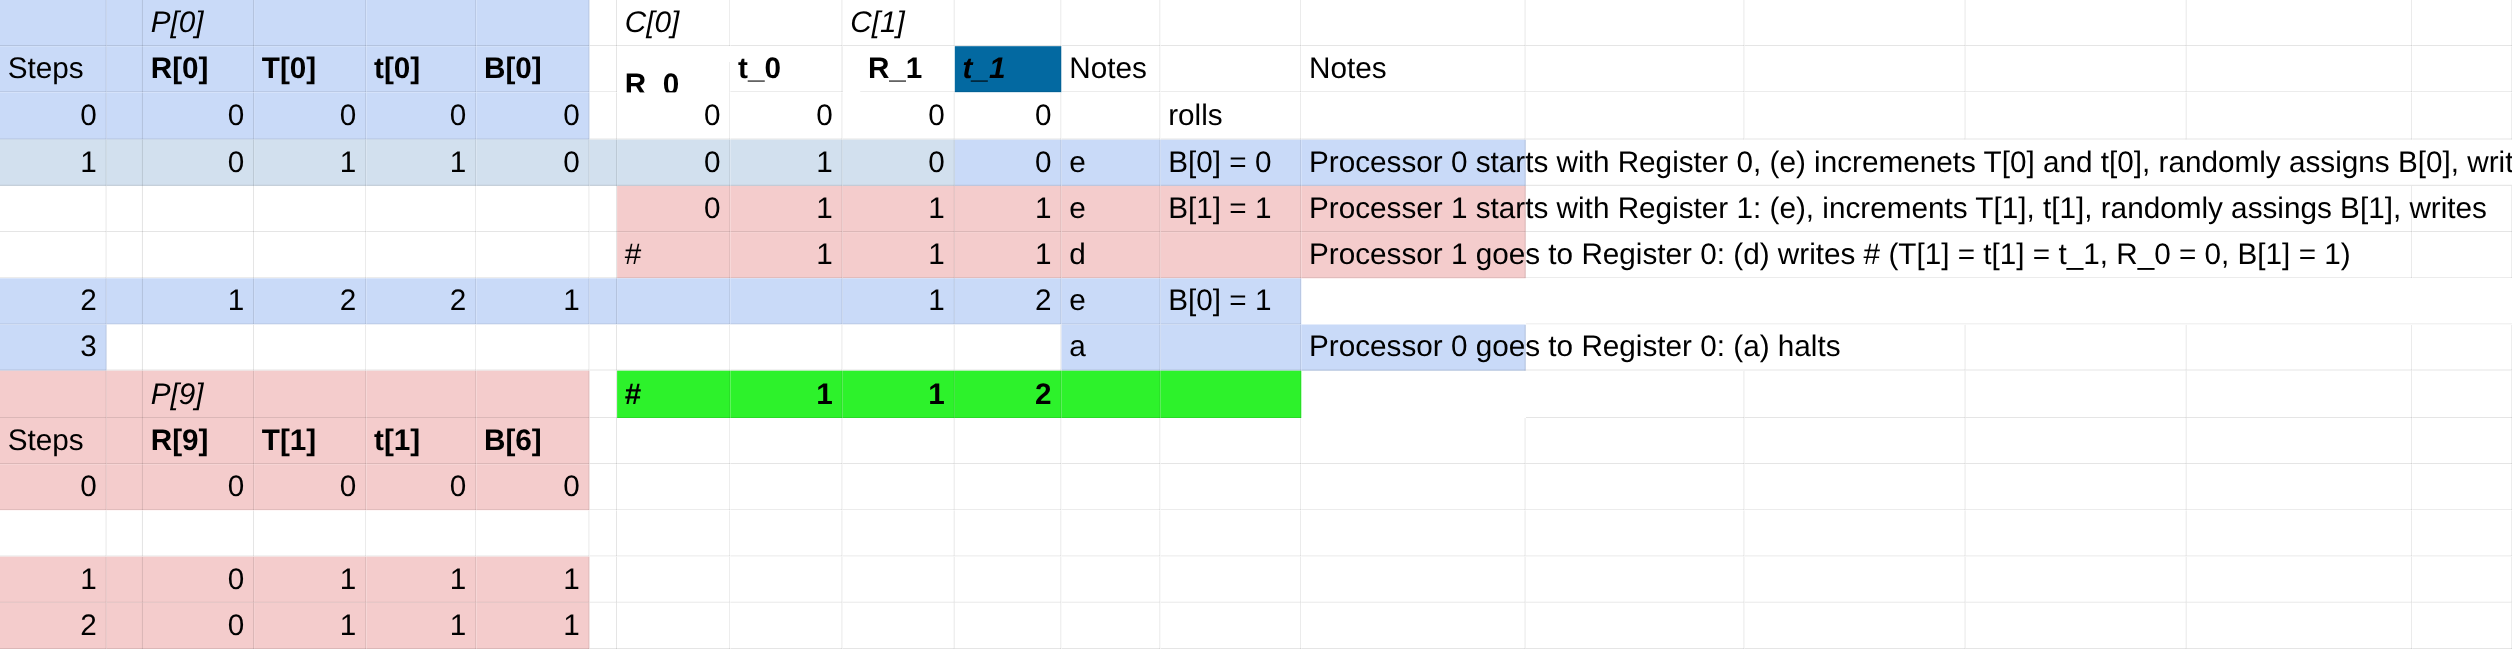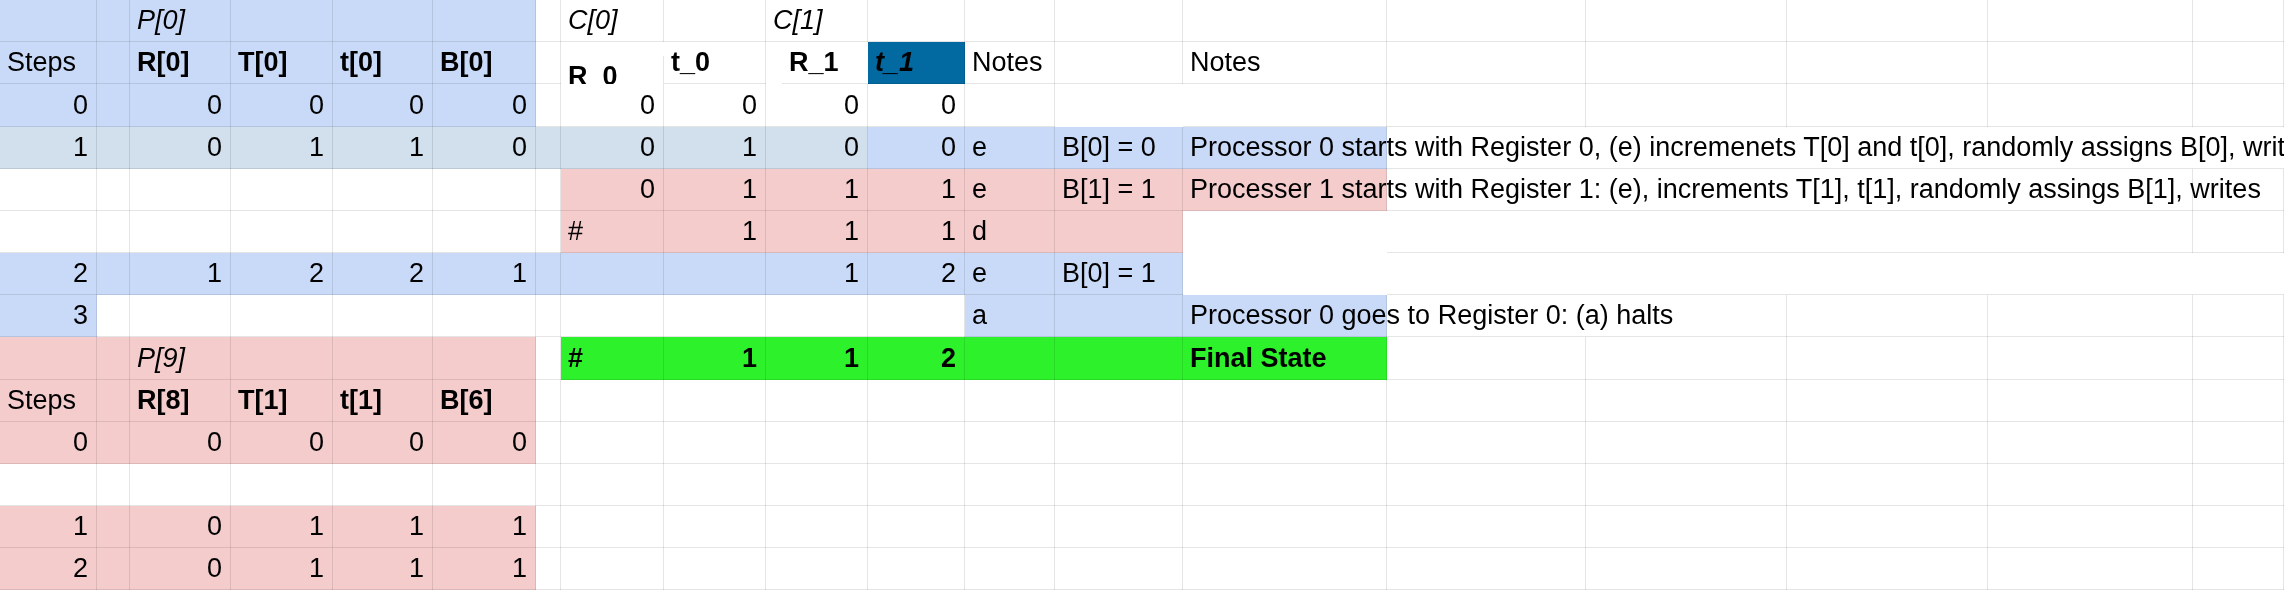--- a/index.html
+++ b/index.html
@@ -76,20 +76,21 @@
     <div class="cell ar" style="left: 130px; top: 84px; width: 101px; height: 43px; background: rgb(201, 218, 248);">0</div>
     <div class="cell ar" style="left: 231px; top: 84px; width: 102px; height: 43px; background: rgb(201, 218, 248);">0</div>
     <div class="cell ar" style="left: 333px; top: 84px; width: 100px; height: 43px; background: rgb(201, 218, 248);">0</div>
     <div class="cell ar" style="left: 433px; top: 84px; width: 103px; height: 43px; background: rgb(201, 218, 248);">0</div>
     <div class="cell al" style="left: 536px; top: 84px; width: 25px; height: 43px; background: rgb(255, 255, 255);"></div>
     <div class="cell ar" style="left: 561px; top: 84px; width: 103px; height: 43px; background: rgb(255, 255, 255);">0</div>
     <div class="cell ar" style="left: 664px; top: 84px; width: 102px; height: 43px; background: rgb(255, 255, 255);">0</div>
     <div class="cell ar" style="left: 766px; top: 84px; width: 102px; height: 43px; background: rgb(255, 255, 255);">0</div>
     <div class="cell ar" style="left: 868px; top: 84px; width: 97px; height: 43px; background: rgb(255, 255, 255);">0</div>
     <div class="cell al" style="left: 965px; top: 84px; width: 90px; height: 43px; background: rgb(255, 255, 255);"></div>
+    <div class="cell al" style="left: 1055px; top: 84px; width: 128px; height: 43px; background: rgb(255, 255, 255);">rolls</div>
     <div class="cell al" style="left: 1183px; top: 84px; width: 204px; height: 43px; background: rgb(255, 255, 255);"></div>
     <div class="cell al" style="left: 1387px; top: 84px; width: 199px; height: 43px; background: rgb(255, 255, 255);"></div>
     <div class="cell al" style="left: 1586px; top: 84px; width: 201px; height: 43px; background: rgb(255, 255, 255);"></div>
     <div class="cell al" style="left: 1787px; top: 84px; width: 201px; height: 43px; background: rgb(255, 255, 255);"></div>
     <div class="cell al" style="left: 1988px; top: 84px; width: 205px; height: 43px; background: rgb(255, 255, 255);"></div>
     <div class="cell al" style="left: 2193px; top: 84px; width: 91px; height: 43px; background: rgb(255, 255, 255);"></div>
     <div class="cell ar" style="left: 0px; top: 127px; width: 97px; height: 42px; background: rgb(210, 224, 238);">1</div>
     <div class="cell al" style="left: 97px; top: 127px; width: 33px; height: 42px; background: rgb(210, 224, 238);"></div>
     <div class="cell ar" style="left: 130px; top: 127px; width: 101px; height: 42px; background: rgb(210, 224, 238);">0</div>
     <div class="cell ar" style="left: 231px; top: 127px; width: 102px; height: 42px; background: rgb(210, 224, 238);">1</div>
@@ -126,20 +127,21 @@
     <div class="cell al" style="left: 231px; top: 211px; width: 102px; height: 42px; background: rgb(255, 255, 255);"></div>
     <div class="cell al" style="left: 333px; top: 211px; width: 100px; height: 42px; background: rgb(255, 255, 255);"></div>
     <div class="cell al" style="left: 433px; top: 211px; width: 103px; height: 42px; background: rgb(255, 255, 255);"></div>
     <div class="cell al" style="left: 536px; top: 211px; width: 25px; height: 42px; background: rgb(255, 255, 255);"></div>
     <div class="cell al" style="left: 561px; top: 211px; width: 103px; height: 42px; background: rgb(244, 204, 204);">#</div>
     <div class="cell ar" style="left: 664px; top: 211px; width: 102px; height: 42px; background: rgb(244, 204, 204);">1</div>
     <div class="cell ar" style="left: 766px; top: 211px; width: 102px; height: 42px; background: rgb(244, 204, 204);">1</div>
     <div class="cell ar" style="left: 868px; top: 211px; width: 97px; height: 42px; background: rgb(244, 204, 204);">1</div>
     <div class="cell al" style="left: 965px; top: 211px; width: 90px; height: 42px; background: rgb(244, 204, 204);">d</div>
     <div class="cell al" style="left: 1055px; top: 211px; width: 128px; height: 42px; background: rgb(244, 204, 204);"></div>
+    <div class="cell al ov" style="left: 1183px; top: 211px; width: 204px; height: 42px; background: rgb(244, 204, 204);">Processor 1 goes to Register 0: (d) writes # (T[1] = t[1] = t_1, R_0 = 0, B[1] = 1)</div>
     <div class="cell al" style="left: 1387px; top: 211px; width: 806px; height: 42px; background: rgb(255, 255, 255);"></div>
     <div class="cell al" style="left: 2193px; top: 211px; width: 91px; height: 42px; background: rgb(255, 255, 255);"></div>
     <div class="cell ar" style="left: 0px; top: 253px; width: 97px; height: 42px; background: rgb(201, 218, 248);">2</div>
     <div class="cell al" style="left: 97px; top: 253px; width: 33px; height: 42px; background: rgb(201, 218, 248);"></div>
     <div class="cell ar" style="left: 130px; top: 253px; width: 101px; height: 42px; background: rgb(201, 218, 248);">1</div>
     <div class="cell ar" style="left: 231px; top: 253px; width: 102px; height: 42px; background: rgb(201, 218, 248);">2</div>
     <div class="cell ar" style="left: 333px; top: 253px; width: 100px; height: 42px; background: rgb(201, 218, 248);">2</div>
     <div class="cell ar" style="left: 433px; top: 253px; width: 103px; height: 42px; background: rgb(201, 218, 248);">1</div>
     <div class="cell al" style="left: 536px; top: 253px; width: 25px; height: 42px; background: rgb(201, 218, 248);"></div>
     <div class="cell al" style="left: 561px; top: 253px; width: 103px; height: 42px; background: rgb(201, 218, 248);"></div>
@@ -173,29 +175,28 @@
     <div class="cell al" style="left: 231px; top: 337px; width: 102px; height: 43px; background: rgb(244, 204, 204);"></div>
     <div class="cell al" style="left: 333px; top: 337px; width: 100px; height: 43px; background: rgb(244, 204, 204);"></div>
     <div class="cell al" style="left: 433px; top: 337px; width: 103px; height: 43px; background: rgb(244, 204, 204);"></div>
     <div class="cell al" style="left: 536px; top: 337px; width: 25px; height: 43px; background: rgb(255, 255, 255);"></div>
     <div class="cell al bold" style="left: 561px; top: 337px; width: 103px; height: 43px; background: rgb(45, 242, 43);">#</div>
     <div class="cell ar bold" style="left: 664px; top: 337px; width: 102px; height: 43px; background: rgb(45, 242, 43);">1</div>
     <div class="cell ar bold" style="left: 766px; top: 337px; width: 102px; height: 43px; background: rgb(45, 242, 43);">1</div>
     <div class="cell ar bold" style="left: 868px; top: 337px; width: 97px; height: 43px; background: rgb(45, 242, 43);">2</div>
     <div class="cell al" style="left: 965px; top: 337px; width: 90px; height: 43px; background: rgb(45, 242, 43);"></div>
     <div class="cell al" style="left: 1055px; top: 337px; width: 128px; height: 43px; background: rgb(45, 242, 43);"></div>
-    <div class="cell al bold" style="left: 1183px; top: 337px; width: 204px; height: 43px; background: rgb(45, 242, 43);">Final State</div>
     <div class="cell al" style="left: 1387px; top: 337px; width: 199px; height: 43px; background: rgb(255, 255, 255);"></div>
     <div class="cell al" style="left: 1586px; top: 337px; width: 201px; height: 43px; background: rgb(255, 255, 255);"></div>
     <div class="cell al" style="left: 1787px; top: 337px; width: 201px; height: 43px; background: rgb(255, 255, 255);"></div>
     <div class="cell al" style="left: 1988px; top: 337px; width: 205px; height: 43px; background: rgb(255, 255, 255);"></div>
     <div class="cell al" style="left: 2193px; top: 337px; width: 91px; height: 43px; background: rgb(255, 255, 255);"></div>
     <div class="cell al" style="left: 0px; top: 380px; width: 97px; height: 42px; background: rgb(244, 204, 204);">Steps</div>
     <div class="cell al" style="left: 97px; top: 380px; width: 33px; height: 42px; background: rgb(244, 204, 204);"></div>
-    <div class="cell al bold" style="left: 130px; top: 380px; width: 101px; height: 42px; background: rgb(244, 204, 204);">R[8]</div>
+    <div class="cell al bold" style="left: 130px; top: 380px; width: 101px; height: 42px; background: rgb(244, 204, 204);">R[9]</div>
     <div class="cell al bold" style="left: 231px; top: 380px; width: 102px; height: 42px; background: rgb(244, 204, 204);">T[1]</div>
     <div class="cell al bold" style="left: 333px; top: 380px; width: 100px; height: 42px; background: rgb(244, 204, 204);">t[1]</div>
     <div class="cell al bold" style="left: 433px; top: 380px; width: 103px; height: 42px; background: rgb(244, 204, 204);">B[6]</div>
     <div class="cell al" style="left: 536px; top: 380px; width: 25px; height: 42px; background: rgb(255, 255, 255);"></div>
     <div class="cell al" style="left: 561px; top: 380px; width: 103px; height: 42px; background: rgb(255, 255, 255);"></div>
     <div class="cell al" style="left: 664px; top: 380px; width: 102px; height: 42px; background: rgb(255, 255, 255);"></div>
     <div class="cell al" style="left: 766px; top: 380px; width: 102px; height: 42px; background: rgb(255, 255, 255);"></div>
     <div class="cell al" style="left: 868px; top: 380px; width: 97px; height: 42px; background: rgb(255, 255, 255);"></div>
     <div class="cell al" style="left: 965px; top: 380px; width: 90px; height: 42px; background: rgb(255, 255, 255);"></div>
     <div class="cell al" style="left: 1055px; top: 380px; width: 128px; height: 42px; background: rgb(255, 255, 255);"></div>

